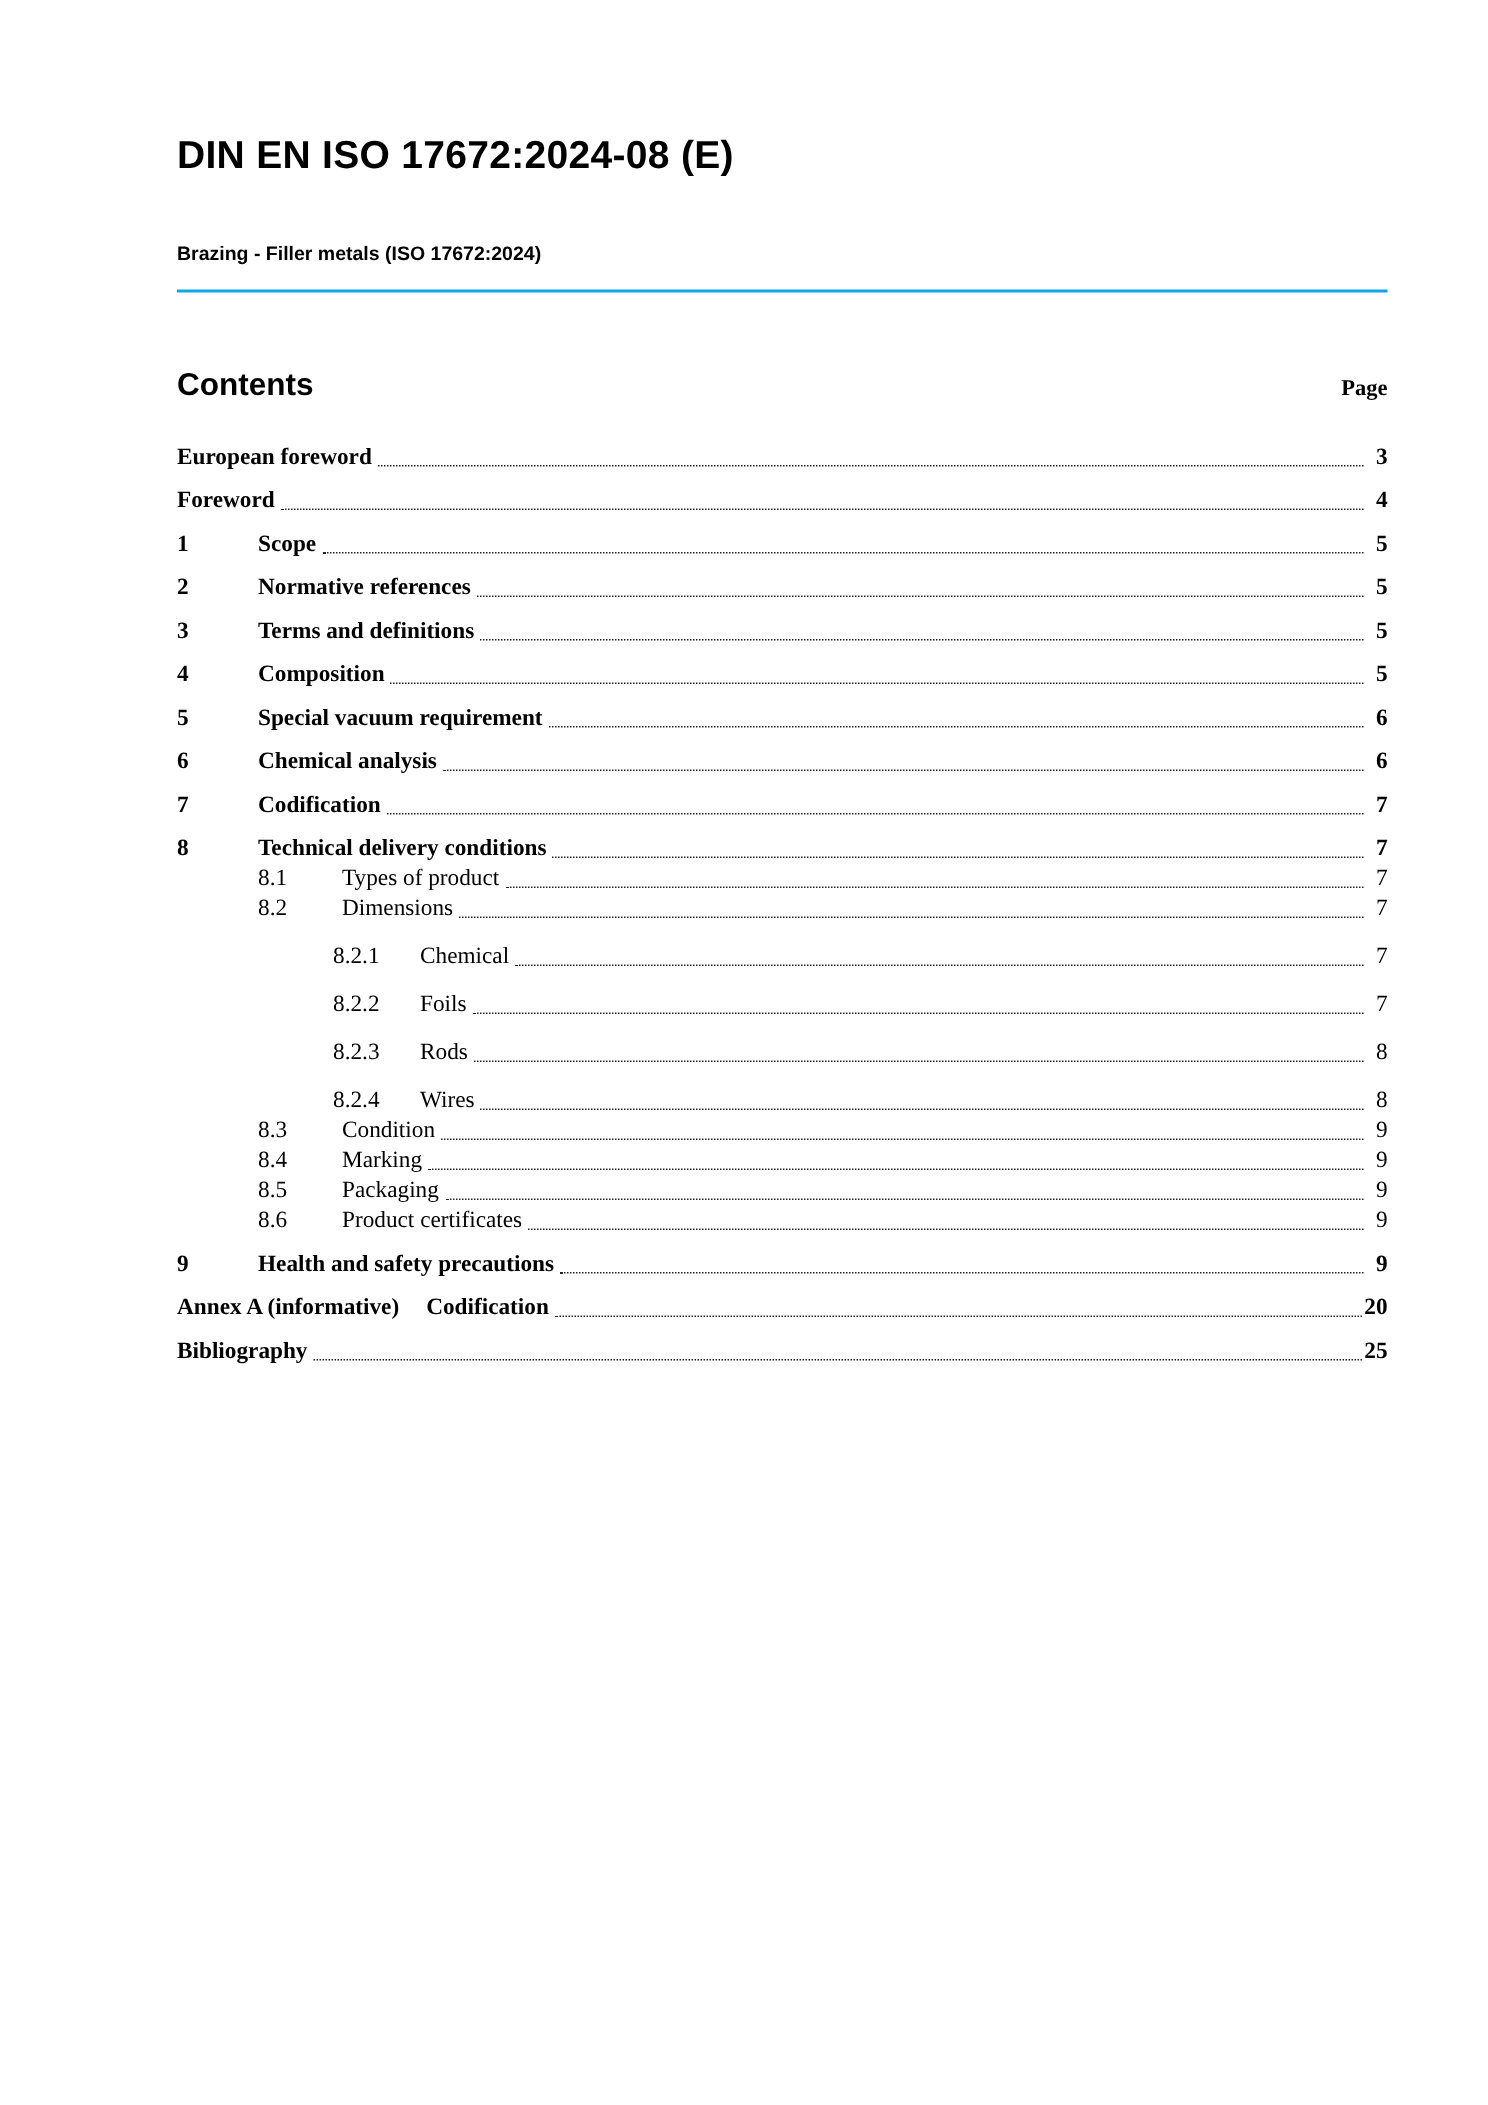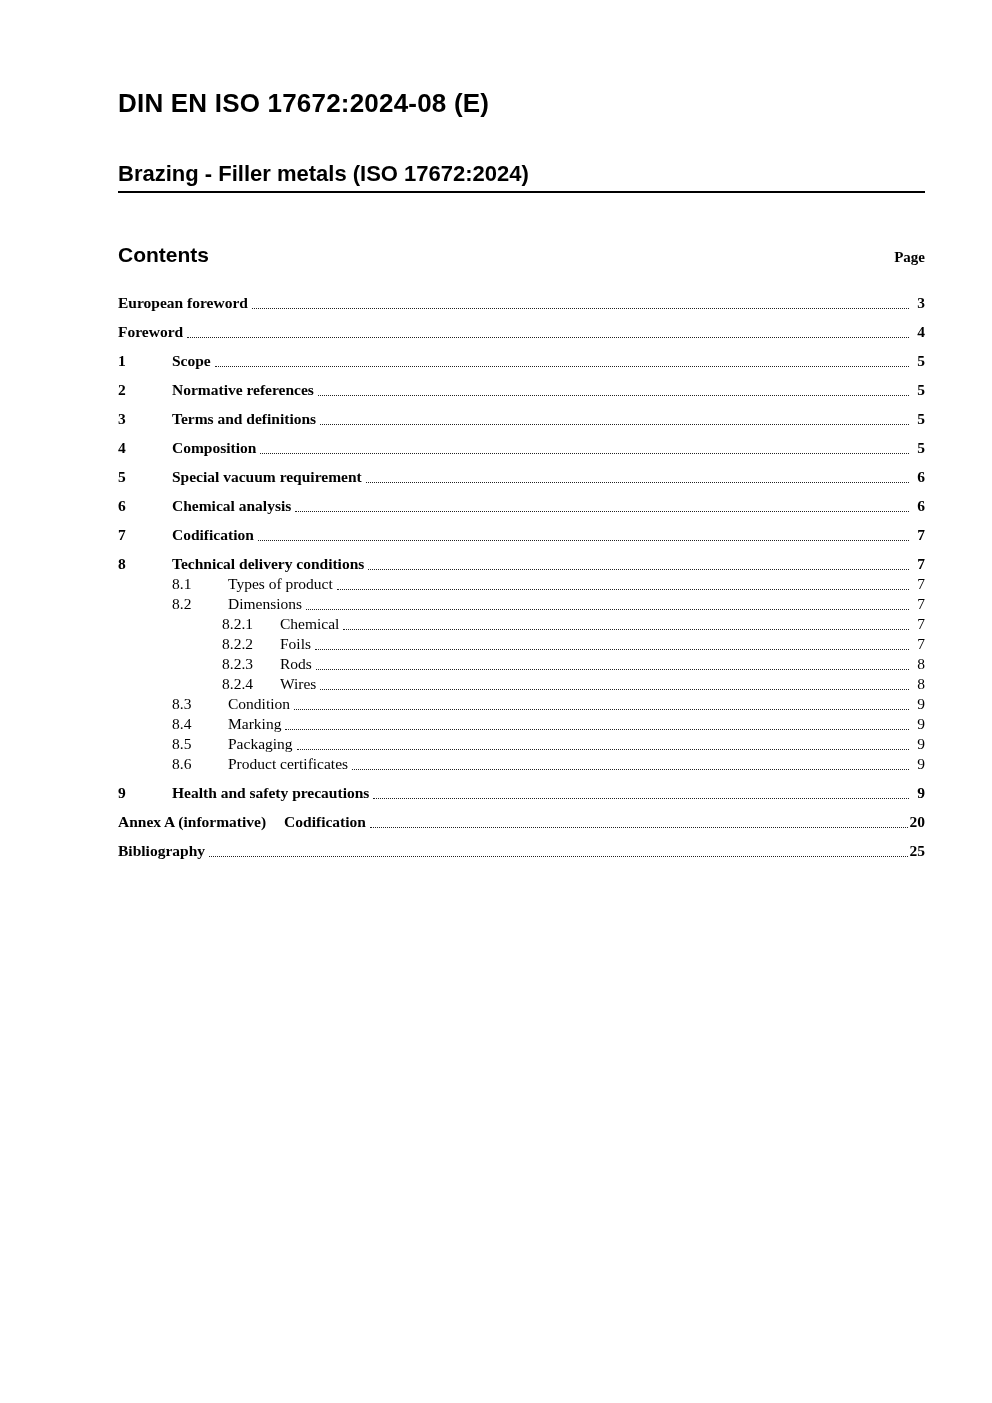--- a/index.html
+++ b/index.html
@@ -16,23 +16,23 @@
   .doc-title {
     font-family: "Liberation Sans", sans-serif;
     font-weight: bold;
     font-size: 26px;
     letter-spacing: 0.2px;
   }
   .doc-subtitle {
     margin-top: 42px;
     font-family: "Liberation Sans", sans-serif;
     font-weight: bold;
-    font-size: 22px;
-    padding-bottom: 4px;
-    border-bottom: 2px solid #000000;
+    font-size: 13px;
+    padding-bottom: 17px;
+    border-bottom: 2px solid #0ea5e9;
   }
   .contents-bar {
     margin-top: 50px;
     display: flex;
     justify-content: space-between;
     align-items: baseline;
   }
   .contents-heading {
     font-family: "Liberation Sans", sans-serif;
     font-weight: bold;
@@ -45,21 +45,21 @@
   }
   .toc { margin-top: 26px; }
   .toc-row {
     display: flex;
     align-items: flex-end;
     font-size: 15.5px;
     line-height: 20px;
   }
   .toc-row.lvl0 { font-weight: bold; margin-top: 9px; }
   .toc-row.lvl1 { padding-left: 54px; margin-top: 0; }
-  .toc-row.lvl2 { padding-left: 104px; margin-top: 0; }
+  .toc-row.lvl2 { padding-left: 104px; margin-top: 12px; }
   .num { flex: 0 0 auto; min-width: 54px; }
   .lvl1 .num { min-width: 56px; }
   .lvl2 .num { min-width: 58px; }
   .toc-row.annex .num { min-width: 0; margin-right: 18px; }
   .lbl { flex: 0 0 auto; white-space: nowrap; }
   .dots {
     flex: 1 1 auto;
     border-bottom: 1.7px dotted #222;
     margin: 0 2px 4px 4px;
     min-width: 12px;

